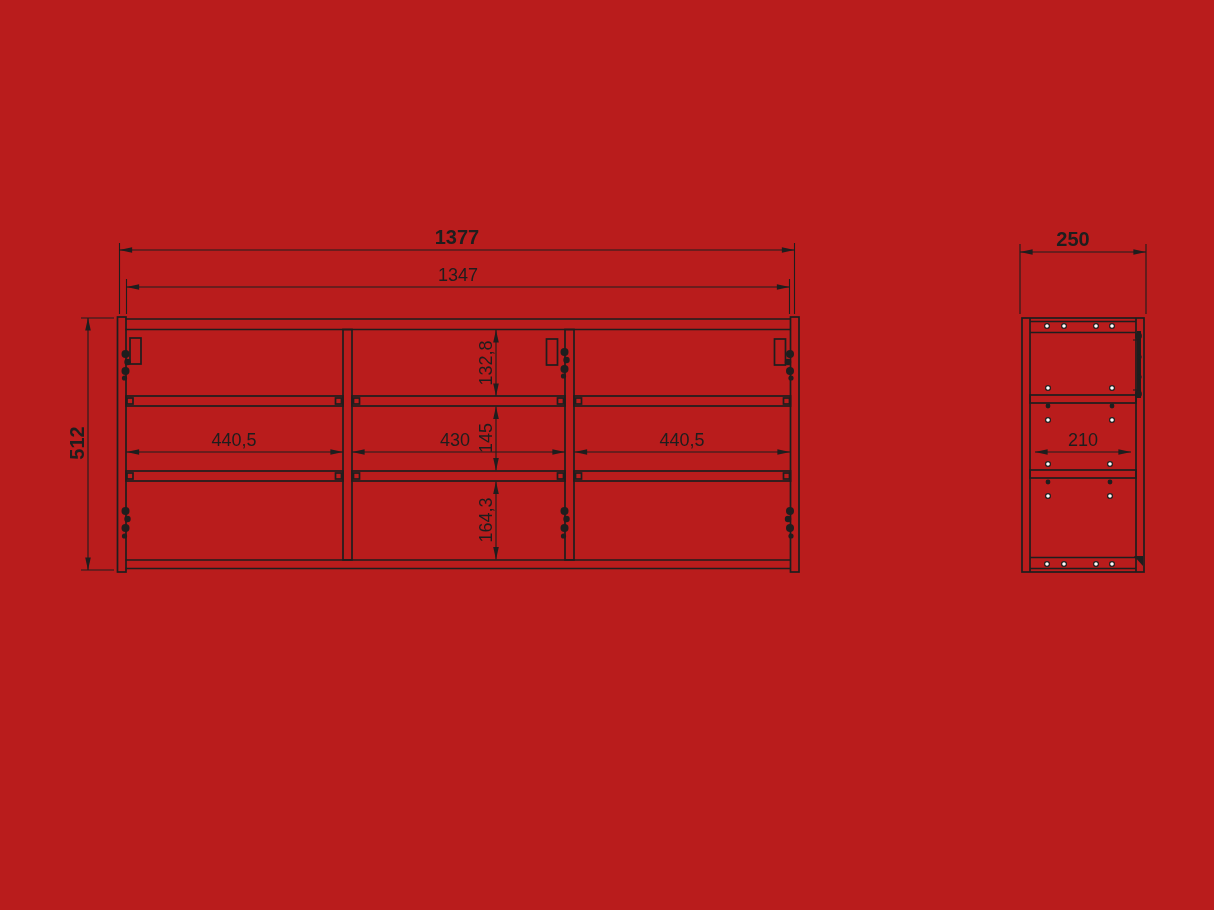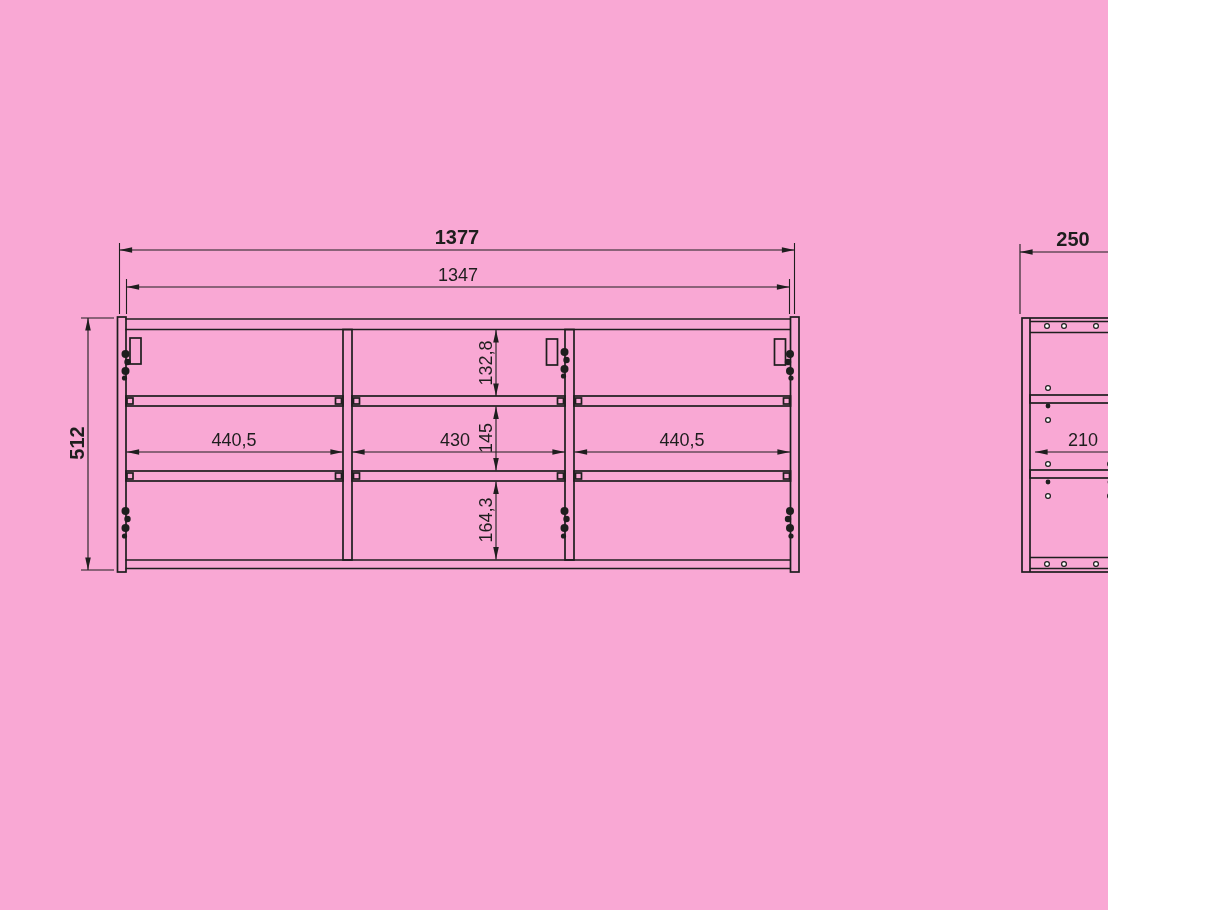--- a/index.html
+++ b/index.html
@@ -1,19 +1,19 @@
 <!DOCTYPE html>
 <html><head>
 <meta charset="utf-8">
 <style>
   html,body{margin:0;padding:0;background:#ffffff;}
   .canvas{
     position:relative;
-    width:1108px;height:910px;
-    background:#f9a8d4;
+    width:1214px;height:910px;
+    background:#b91c1c;
     font-family:"Liberation Sans",sans-serif;
     overflow:hidden;
   }
   svg{display:block;}
   .s  {stroke:#1e1e1e;stroke-width:1.7;fill:none;}
   .sf {fill:#1e1e1e;stroke:none;}
   .d  {stroke:#1e1e1e;stroke-width:1.1;fill:none;}
   .e  {stroke:#1e1e1e;stroke-width:1.1;fill:none;}
   .do {fill:#ffffff;stroke:#1e1e1e;stroke-width:1.2;}
   .df {fill:#1e1e1e;stroke:none;}

